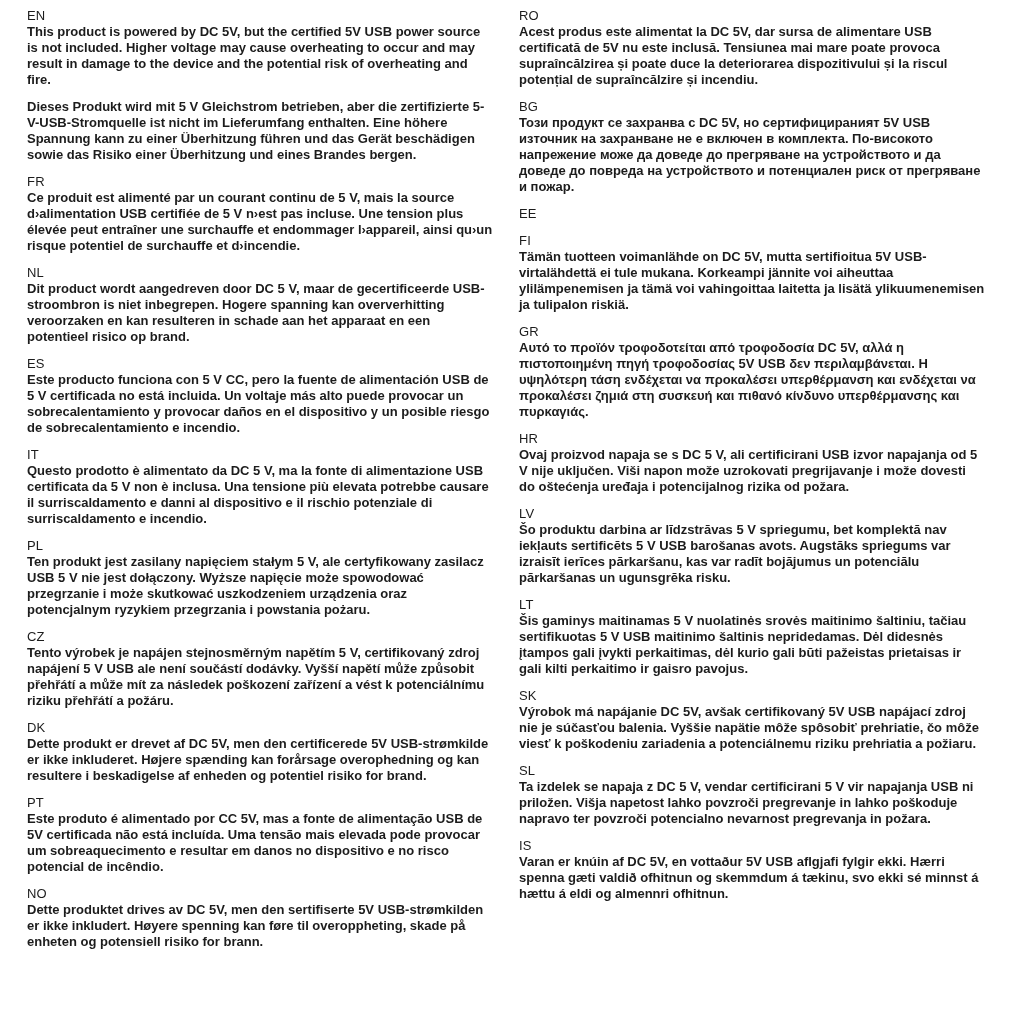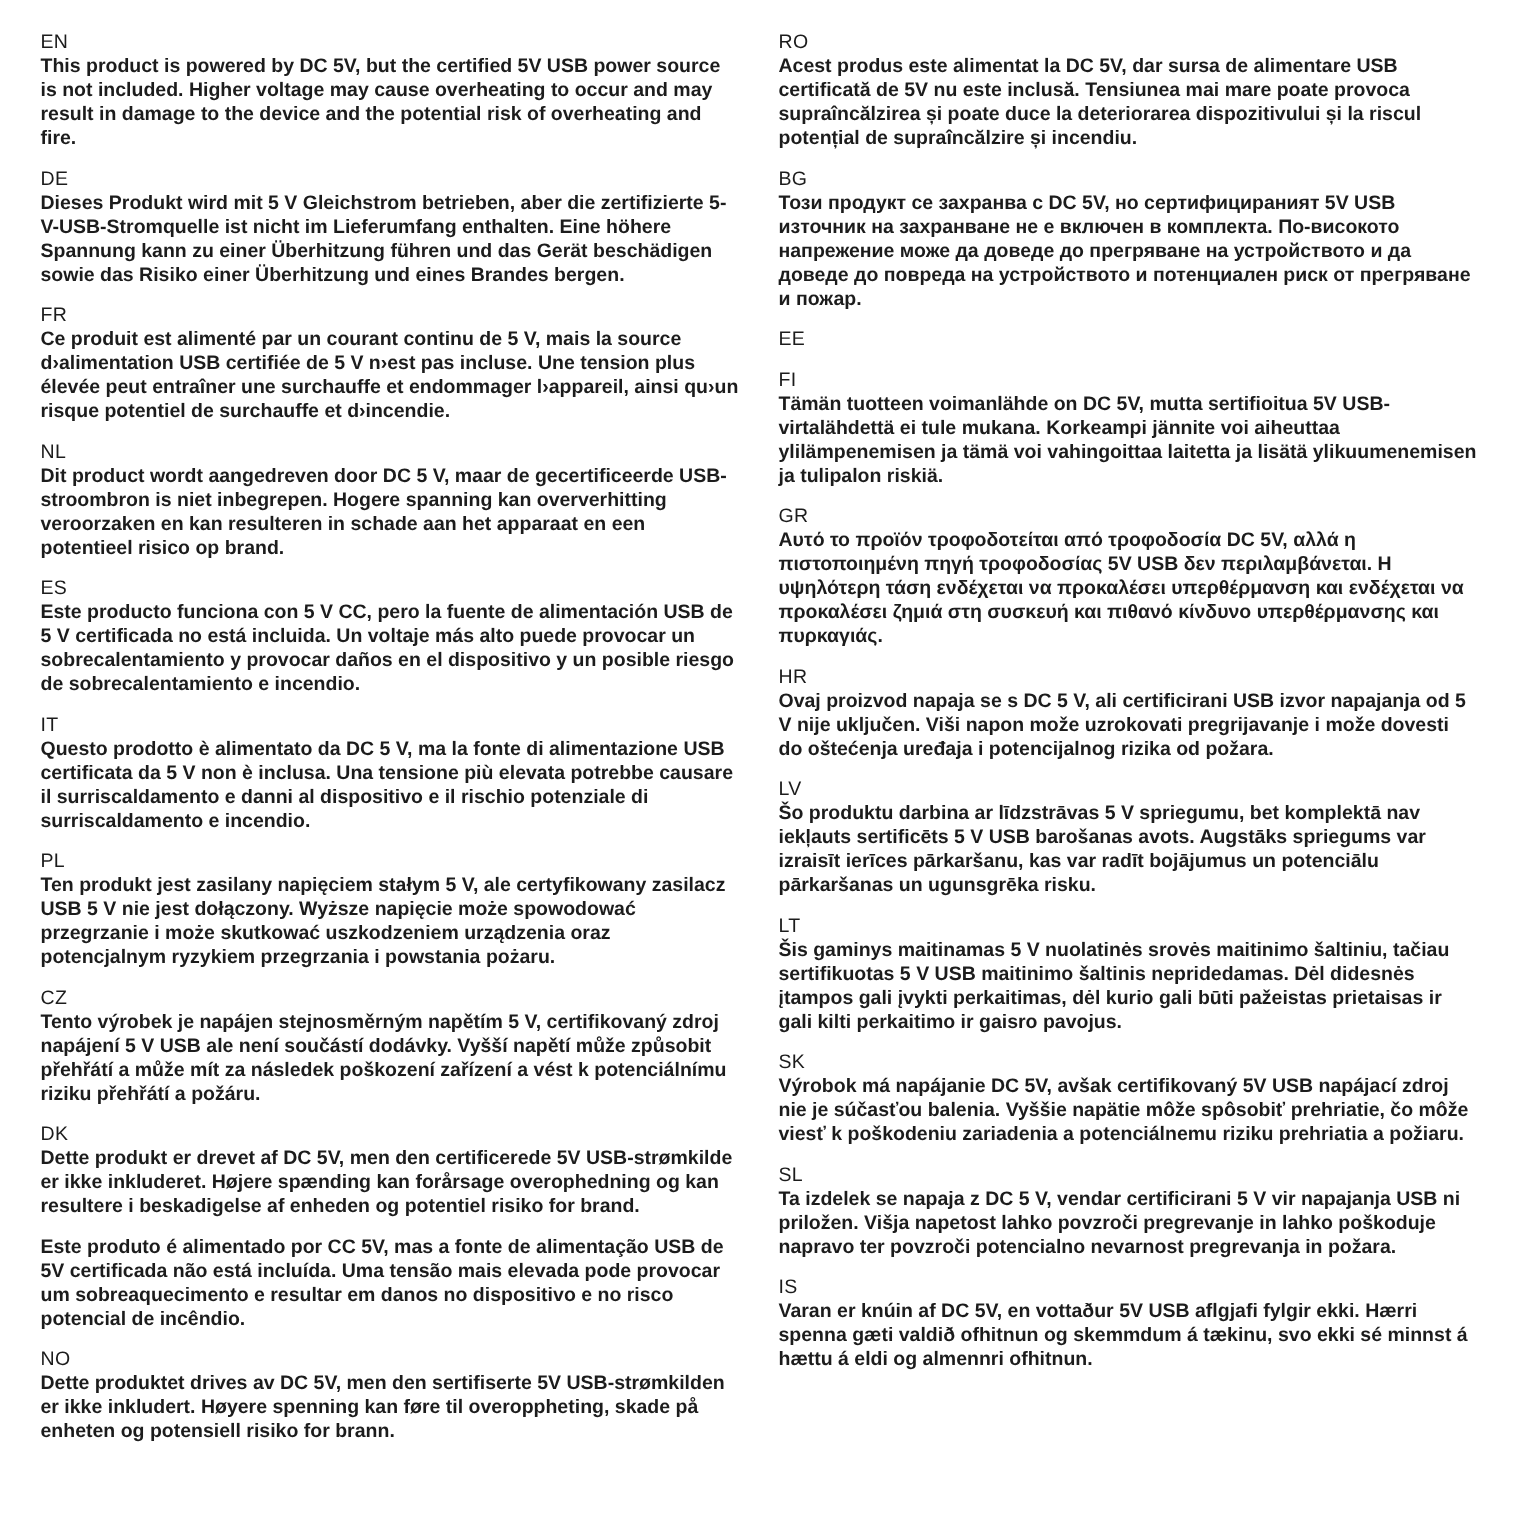--- a/index.html
+++ b/index.html
@@ -12,21 +12,21 @@
     height: 1024px;
     box-sizing: border-box;
     font-family: "Liberation Sans", sans-serif;
     color: #1c1c1c;
     overflow: hidden;
   }
   .page {
     box-sizing: border-box;
     width: 999px;
     height: 1024px;
-    padding: 20px 14px 6px 27px;
+    padding: 8px 14px 6px 27px;
     display: flex;
     gap: 26px;
   }
   .col {
     flex: 1 1 0;
     min-width: 0;
   }
   .section {
     margin-bottom: 11px;
   }
@@ -47,21 +47,20 @@
 <body>
 
 <div class="page">
 
   <div class="col">
     <div class="section">
       <div class="lang-code">EN</div>
       <p class="lang-text">This product is powered by DC 5V, but the certified 5V USB power source is not included. Higher voltage may cause overheating to occur and may result in damage to the device and the potential risk of overheating and fire.</p>
     </div>
     <div class="section">
-      <div class="lang-code">DE</div>
       <p class="lang-text">Dieses Produkt wird mit 5 V Gleichstrom betrieben, aber die zertifizierte 5-V-USB-Stromquelle ist nicht im Lieferumfang enthalten. Eine höhere Spannung kann zu einer Überhitzung führen und das Gerät beschädigen sowie das Risiko einer Überhitzung und eines Brandes bergen.</p>
     </div>
     <div class="section">
       <div class="lang-code">FR</div>
       <p class="lang-text">Ce produit est alimenté par un courant continu de 5 V, mais la source d›alimentation USB certifiée de 5 V n›est pas incluse. Une tension plus élevée peut entraîner une surchauffe et endommager l›appareil, ainsi qu›un risque potentiel de surchauffe et d›incendie.</p>
     </div>
     <div class="section">
       <div class="lang-code">NL</div>
       <p class="lang-text">Dit product wordt aangedreven door DC 5 V, maar de gecertificeerde USB-stroombron is niet inbegrepen. Hogere spanning kan oververhitting veroorzaken en kan resulteren in schade aan het apparaat en een potentieel risico op brand.</p>
     </div>
@@ -79,20 +78,21 @@
     </div>
     <div class="section">
       <div class="lang-code">CZ</div>
       <p class="lang-text">Tento výrobek je napájen stejnosměrným napětím 5 V, certifikovaný zdroj napájení 5 V USB ale není součástí dodávky. Vyšší napětí může způsobit přehřátí a může mít za následek poškození zařízení a vést k potenciálnímu riziku přehřátí a požáru.</p>
     </div>
     <div class="section">
       <div class="lang-code">DK</div>
       <p class="lang-text">Dette produkt er drevet af DC 5V, men den certificerede 5V USB-strømkilde er ikke inkluderet. Højere spænding kan forårsage overophedning og kan resultere i beskadigelse af enheden og potentiel risiko for brand.</p>
     </div>
     <div class="section">
+      <div class="lang-code">PT</div>
       <p class="lang-text">Este produto é alimentado por CC 5V, mas a fonte de alimentação USB de 5V certificada não está incluída. Uma tensão mais elevada pode provocar um sobreaquecimento e resultar em danos no dispositivo e no risco potencial de incêndio.</p>
     </div>
     <div class="section">
       <div class="lang-code">NO</div>
       <p class="lang-text">Dette produktet drives av DC 5V, men den sertifiserte 5V USB-strømkilden er ikke inkludert. Høyere spenning kan føre til overoppheting, skade på enheten og potensiell risiko for brann.</p>
     </div>
   </div>
 
   <div class="col">
     <div class="section">

